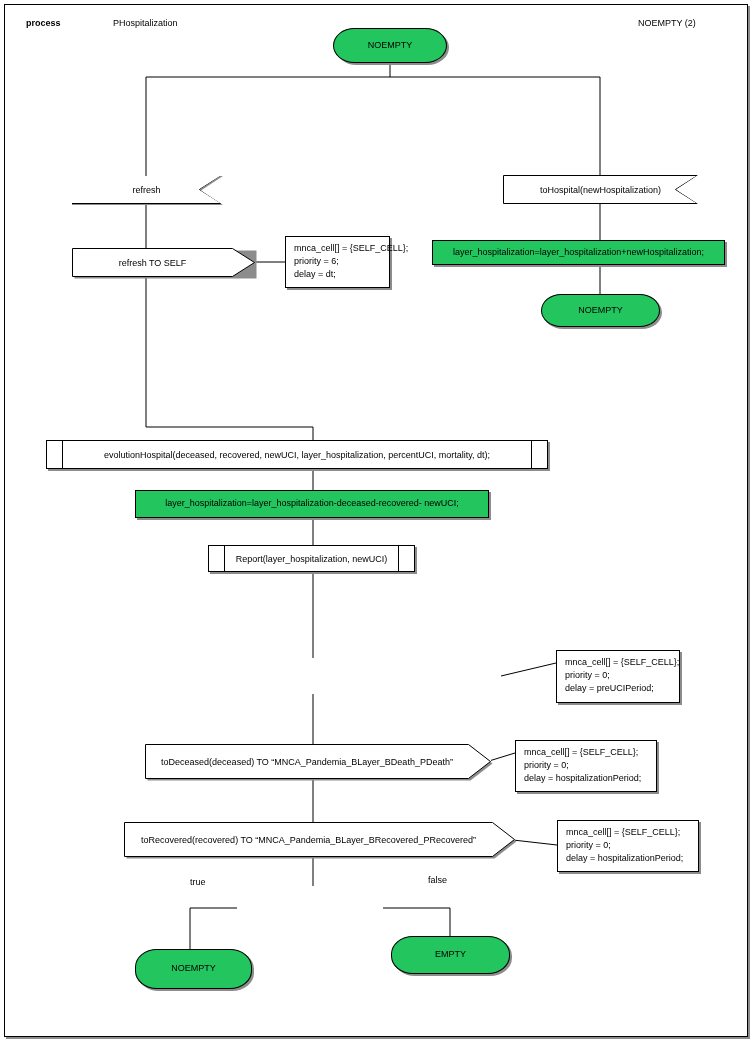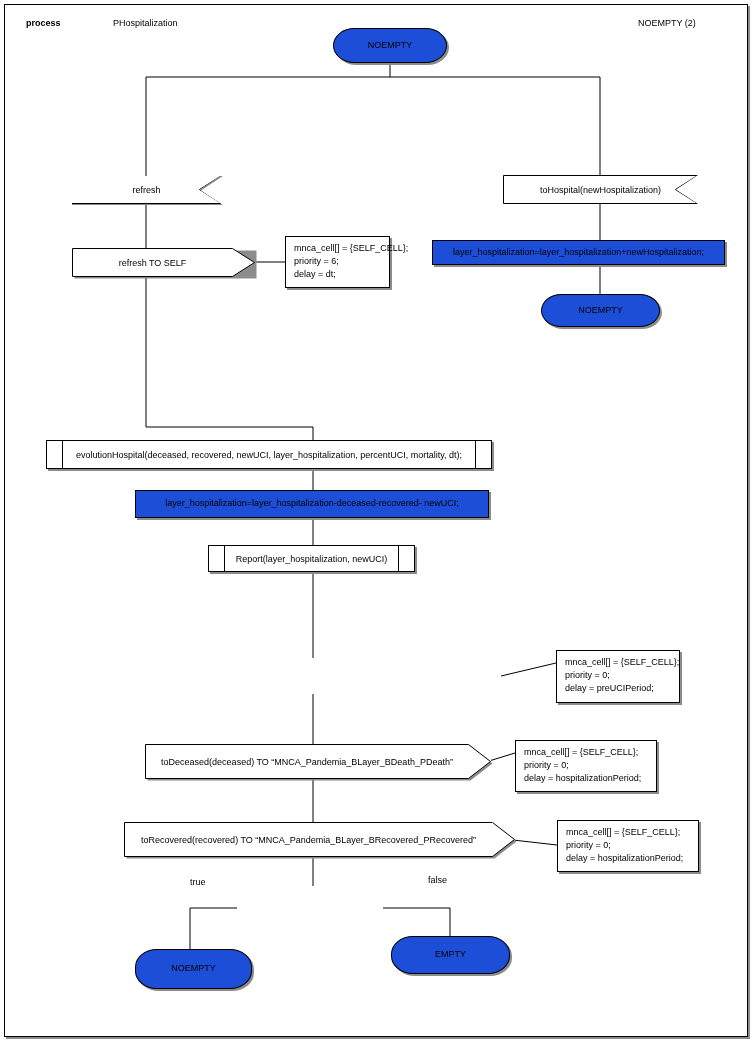--- a/index.html
+++ b/index.html
@@ -60,21 +60,21 @@
   .node {
     position: absolute;
     box-sizing: border-box;
     display: flex;
     align-items: center;
     justify-content: center;
     font-size: 9px;
     line-height: 1.25;
     text-align: center;
     white-space: nowrap;
-    background: #1d4ed8;
+    background: #22c55e;
   }
 
   
   .terminal {
     border: 1px solid #000000;
     border-radius: 22px / 18px;
     box-shadow: 2px 2px 0 0 #8c8c8c;
   }
 
   
@@ -268,21 +268,21 @@
       <polygon points="2.5,2.5 196.5,2.5 174.5,16.5 196.5,30.5 2.5,30.5" fill="#8c8c8c" stroke="none"></polygon>
       <polygon points="0.5,0.5 194.5,0.5 172.5,14.5 194.5,28.5 0.5,28.5" fill="#ffffff" stroke="#000000" stroke-width="1"></polygon>
     </svg>
     <div class="receive-in">toHospital(newHospitalization)</div>
   </div>
 
   <div class="node proc" style="left:432px; top:240px; width:293px; height:25px;">layer_hospitalization=layer_hospitalization+newHospitalization;</div>
 
   <div class="node terminal" style="left:541px; top:294px; width:119px; height:33px;">NOEMPTY</div>
 
-  <div class="subroutine" style="left:46px; top:440px; width:446px; height:29px;">
+  <div class="subroutine" style="left:46px; top:440px; width:502px; height:29px;">
     <div class="sub-label">evolutionHospital(deceased, recovered, newUCI, layer_hospitalization, percentUCI, mortality, dt);</div>
   </div>
 
   <div class="node proc" style="left:135px; top:490px; width:354px; height:28px;">layer_hospitalization=layer_hospitalization-deceased-recovered- newUCI;</div>
 
   <div class="subroutine" style="left:208px; top:545px; width:207px; height:27px;">
     <div class="sub-label">Report(layer_hospitalization, newUCI)</div>
   </div>
 
 

